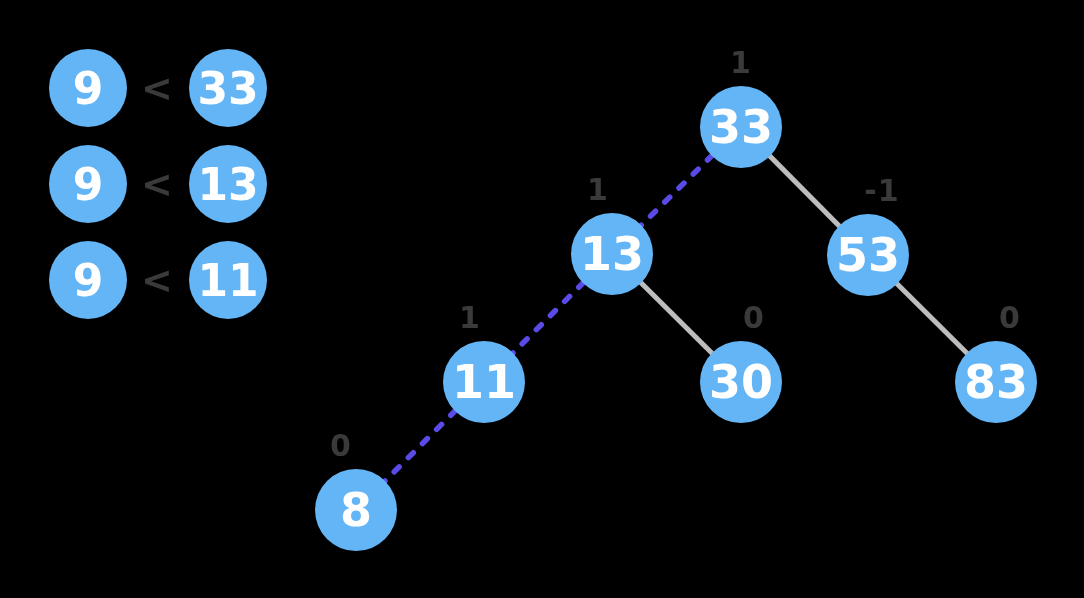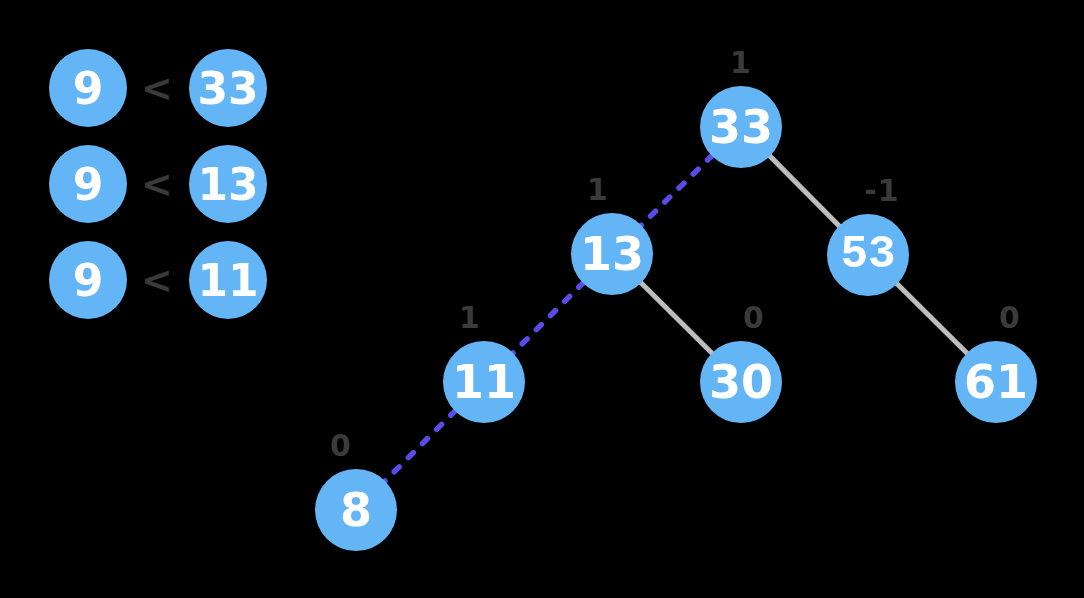--- a/index.html
+++ b/index.html
@@ -83,23 +83,23 @@
     <div class="circle-node cmp-node-value" style="left: 49px; top: 145px; width: 78px; height: 78px;">9</div>
     <div class="cmp-operator" style="left: 132px; top: 162px;">&lt;</div>
     <div class="circle-node cmp-node-value" style="left: 189px; top: 145px; width: 78px; height: 78px;">13</div>
     <div class="circle-node cmp-node-value" style="left: 49px; top: 241px; width: 78px; height: 78px;">9</div>
     <div class="cmp-operator" style="left: 132px; top: 258px;">&lt;</div>
     <div class="circle-node cmp-node-value" style="left: 189px; top: 241px; width: 78px; height: 78px;">11</div>
     <div class="circle-node tree-node-value" style="left: 700px; top: 86px; width: 82px; height: 82px;">33</div>
     <div class="balance-label" style="left: 706px; top: 46px;">1</div>
     <div class="circle-node tree-node-value" style="left: 571px; top: 213px; width: 82px; height: 82px;">13</div>
     <div class="balance-label" style="left: 563px; top: 173px;">1</div>
-    <div class="circle-node tree-node-value" style="left: 827px; top: 214px; width: 82px; height: 82px; font-family: Liberation Mono, monospace;">53</div>
+    <div class="circle-node tree-node-value" style="left: 827px; top: 214px; width: 82px; height: 82px;">53</div>
     <div class="balance-label" style="left: 847px; top: 174px;">-1</div>
     <div class="circle-node tree-node-value" style="left: 443px; top: 341px; width: 82px; height: 82px;">11</div>
     <div class="balance-label" style="left: 435px; top: 301px;">1</div>
     <div class="circle-node tree-node-value" style="left: 700px; top: 341px; width: 82px; height: 82px;">30</div>
     <div class="balance-label" style="left: 719px; top: 301px;">0</div>
-    <div class="circle-node tree-node-value" style="left: 955px; top: 341px; width: 82px; height: 82px;">61</div>
+    <div class="circle-node tree-node-value" style="left: 955px; top: 341px; width: 82px; height: 82px;">83</div>
     <div class="balance-label" style="left: 975px; top: 301px;">0</div>
     <div class="circle-node tree-node-value" style="left: 315px; top: 469px; width: 82px; height: 82px;">8</div>
     <div class="balance-label" style="left: 306px; top: 429px;">0</div>
   </div>
 
 </body></html>

